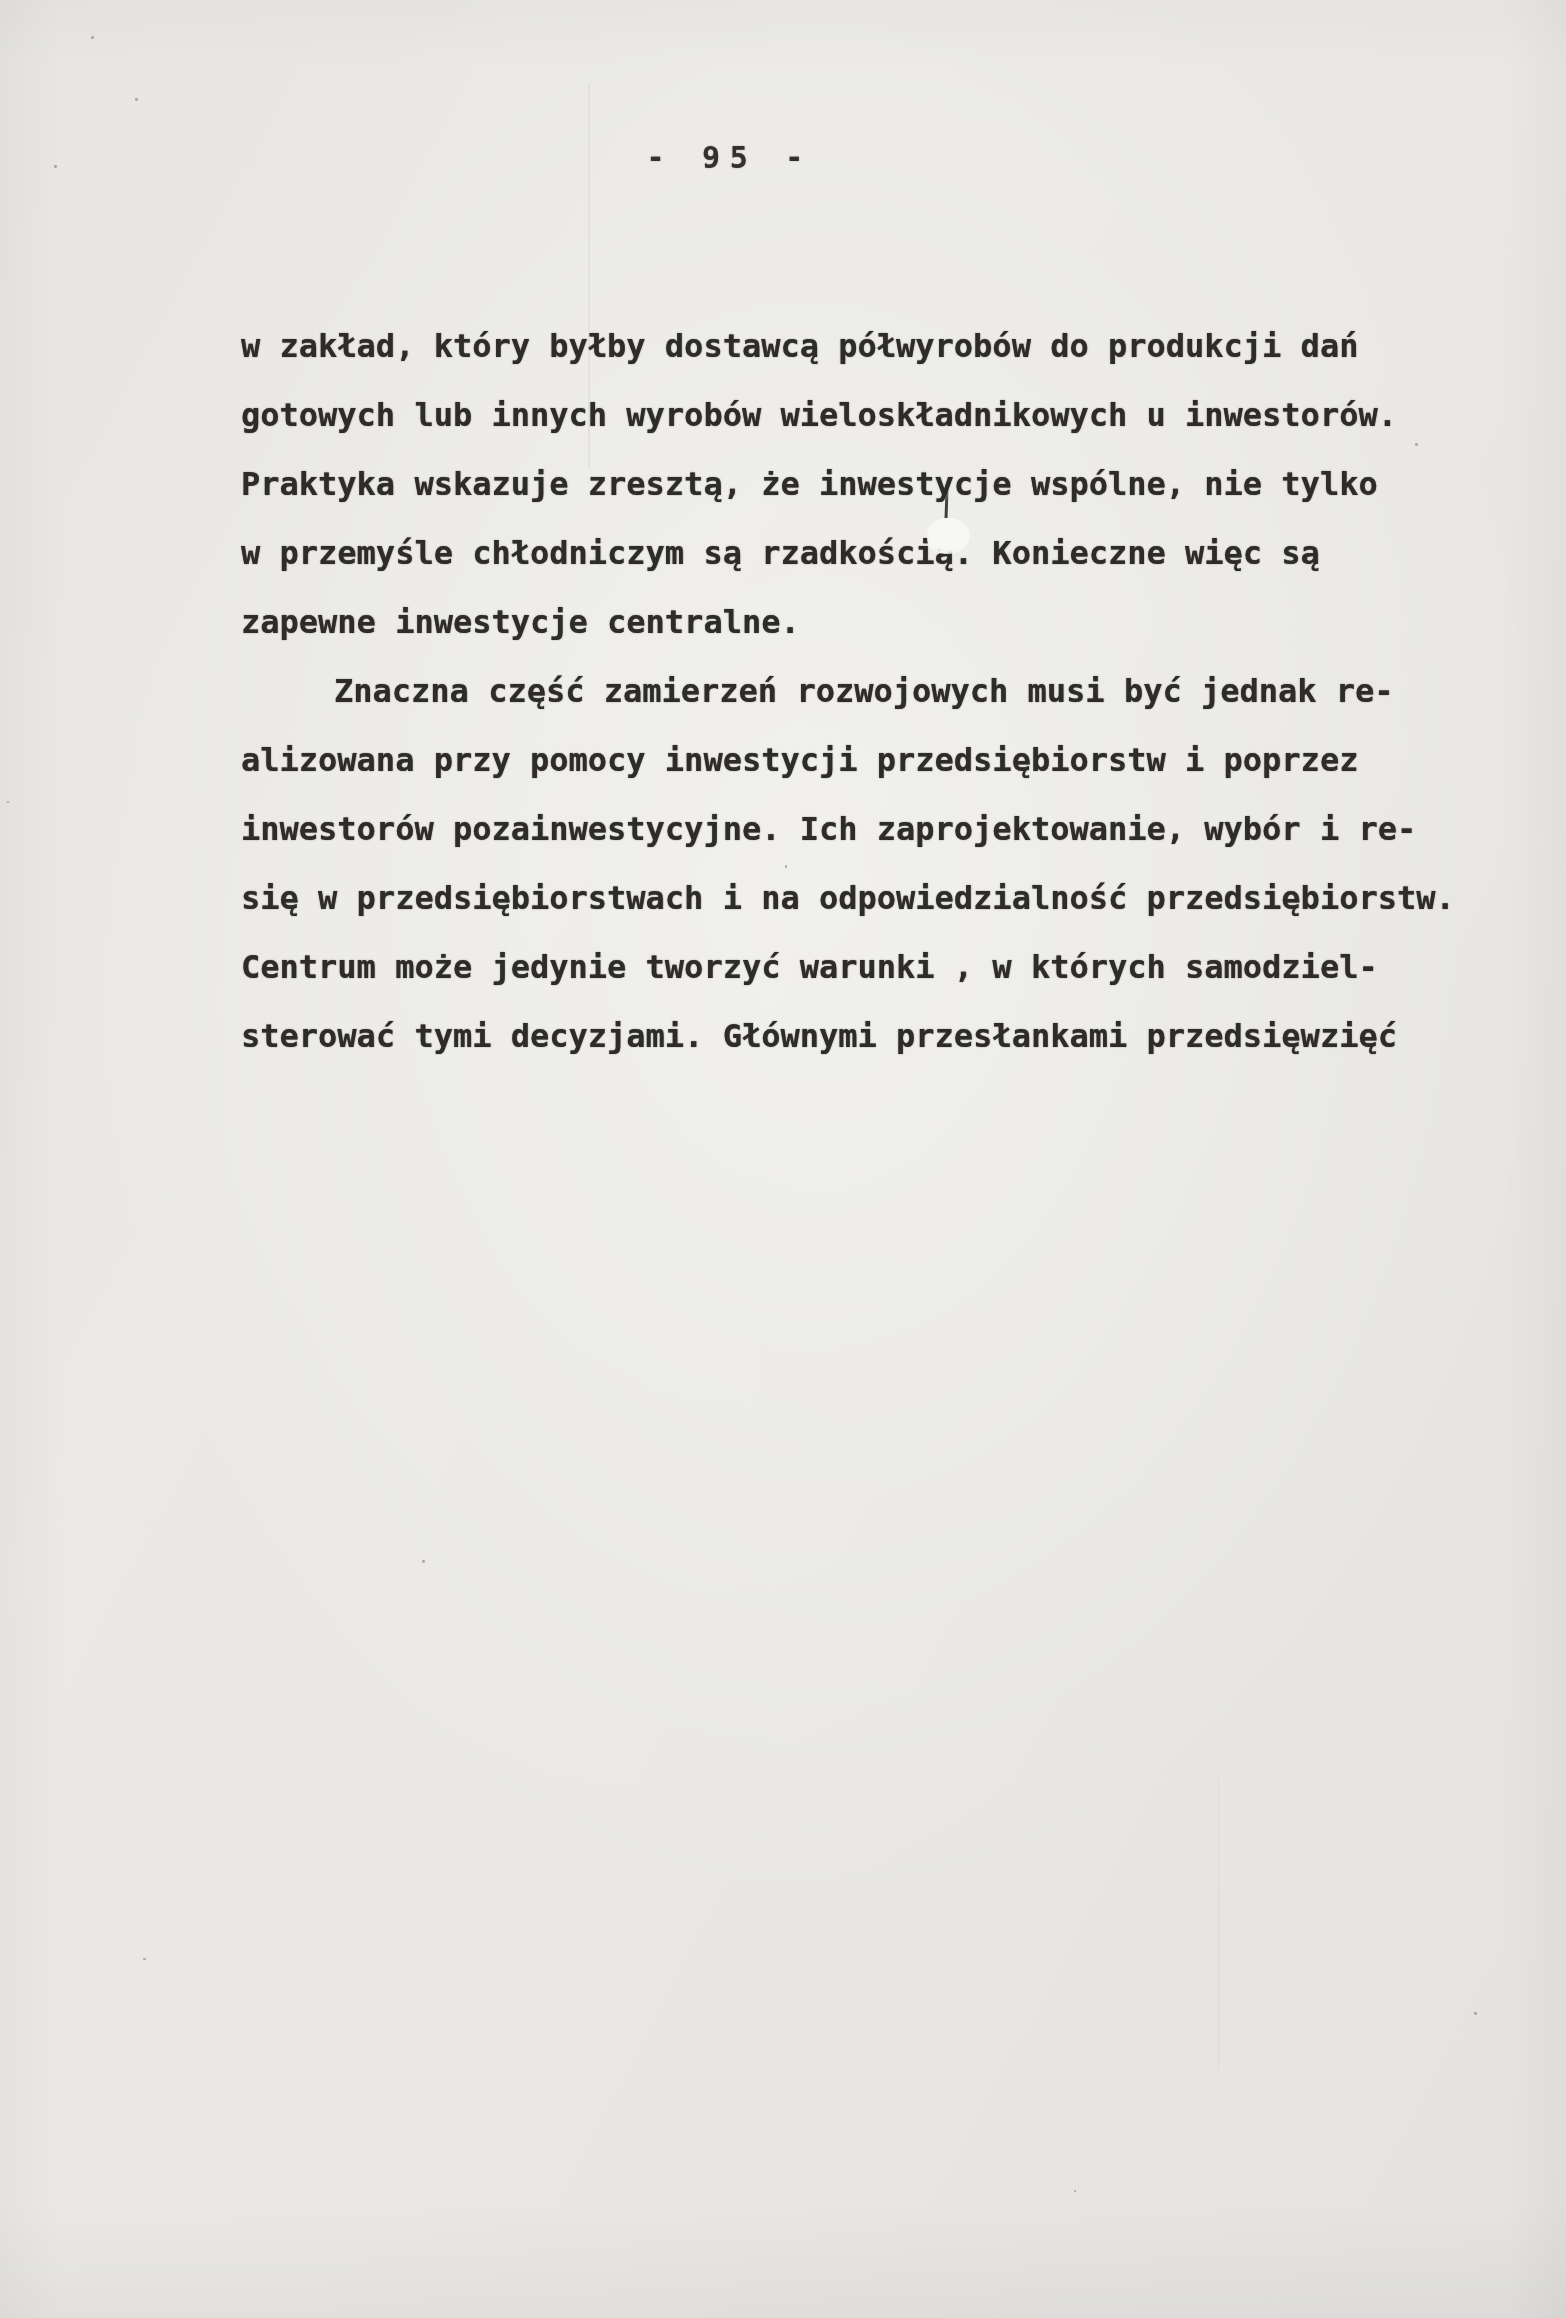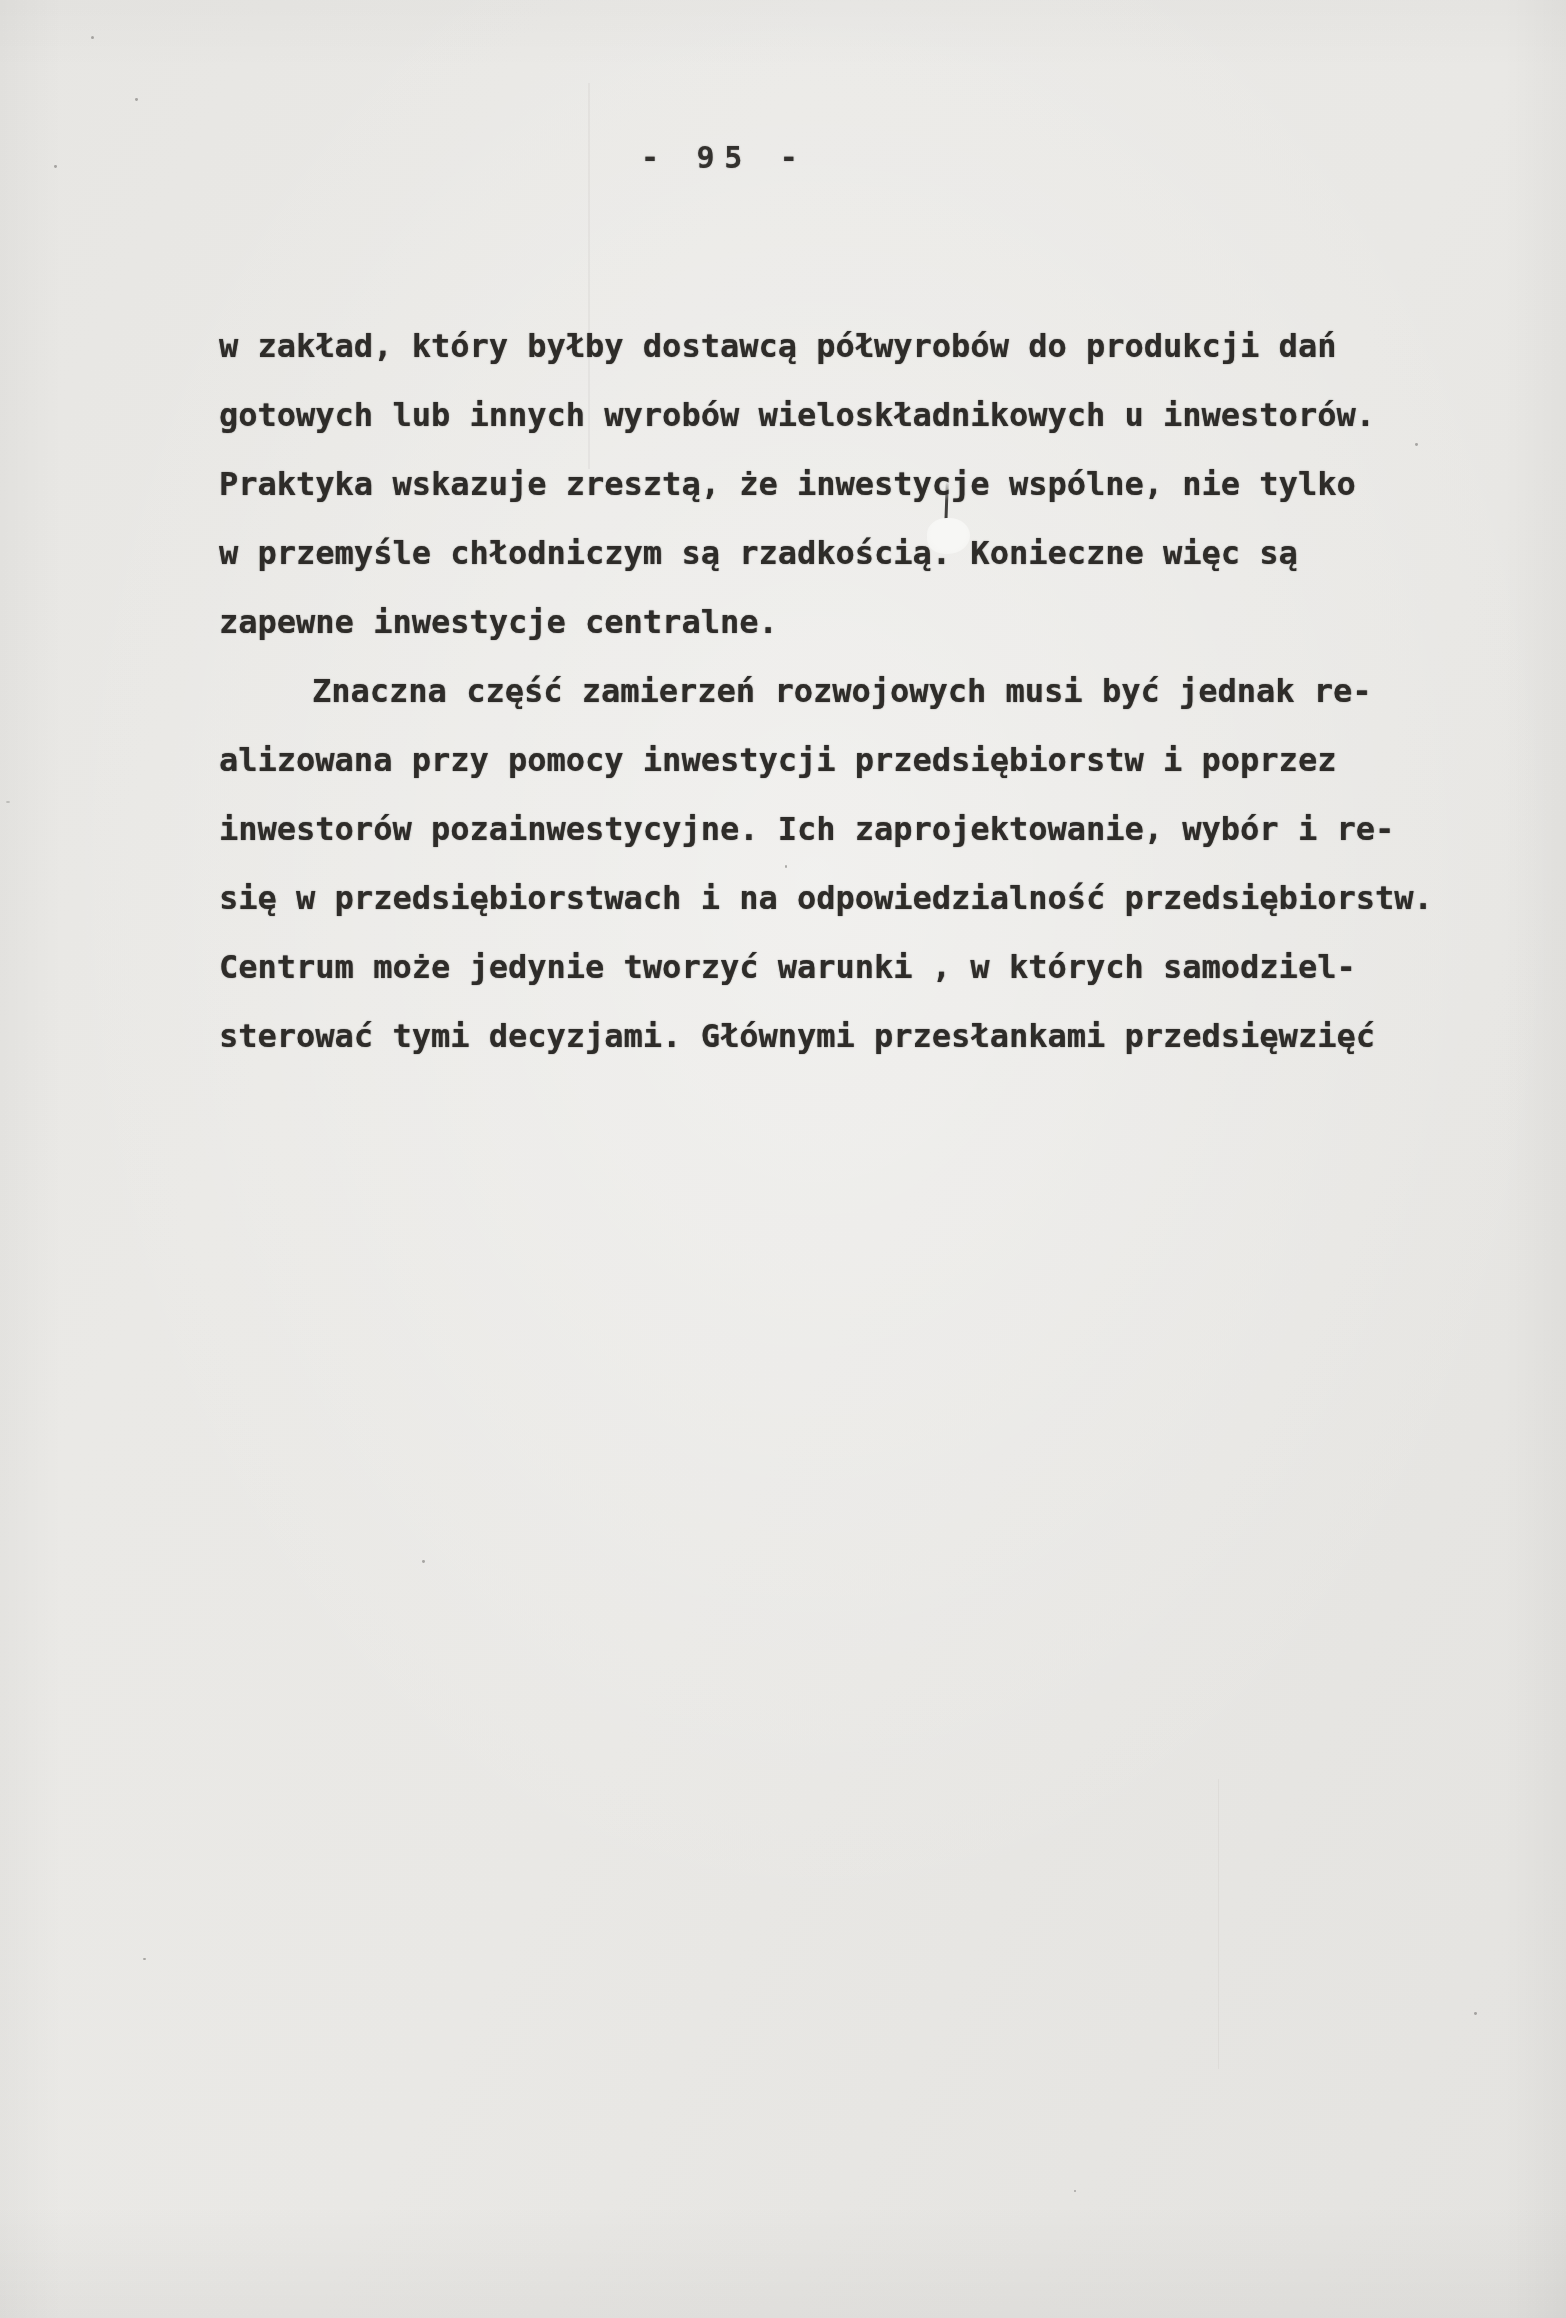--- a/index.html
+++ b/index.html
@@ -26,31 +26,31 @@
     background:
       linear-gradient(90deg, rgba(0,0,0,0.028) 0%, rgba(0,0,0,0) 4%, rgba(0,0,0,0) 96%, rgba(0,0,0,0.03) 100%),
       linear-gradient(0deg, rgba(0,0,0,0.035) 0%, rgba(0,0,0,0) 5%, rgba(0,0,0,0) 97%, rgba(0,0,0,0.02) 100%);
     pointer-events: none;
   }
   .page-number {
     position: absolute;
     top: 140px;
     left: 641px;
     width: 172px;
-    text-align: left;
+    text-align: right;
     font-size: 30px;
     font-weight: 700;
     letter-spacing: 9.7px;
     color: #33312e;
     text-shadow: 0 0 1.4px rgba(50,48,45,0.55);
   }
   .text-block {
     position: absolute;
     top: 312px;
-    left: 219px;
+    left: 241px;
     width: 1248px;
   }
   .line {
     height: 69px;
     line-height: 69px;
     white-space: pre;
     font-size: 32px;
     font-weight: 700;
     color: #2e2c29;
     text-shadow: 0 0 1.4px rgba(46,44,41,0.5), 0.3px 0.3px 0.7px rgba(46,44,41,0.35);

